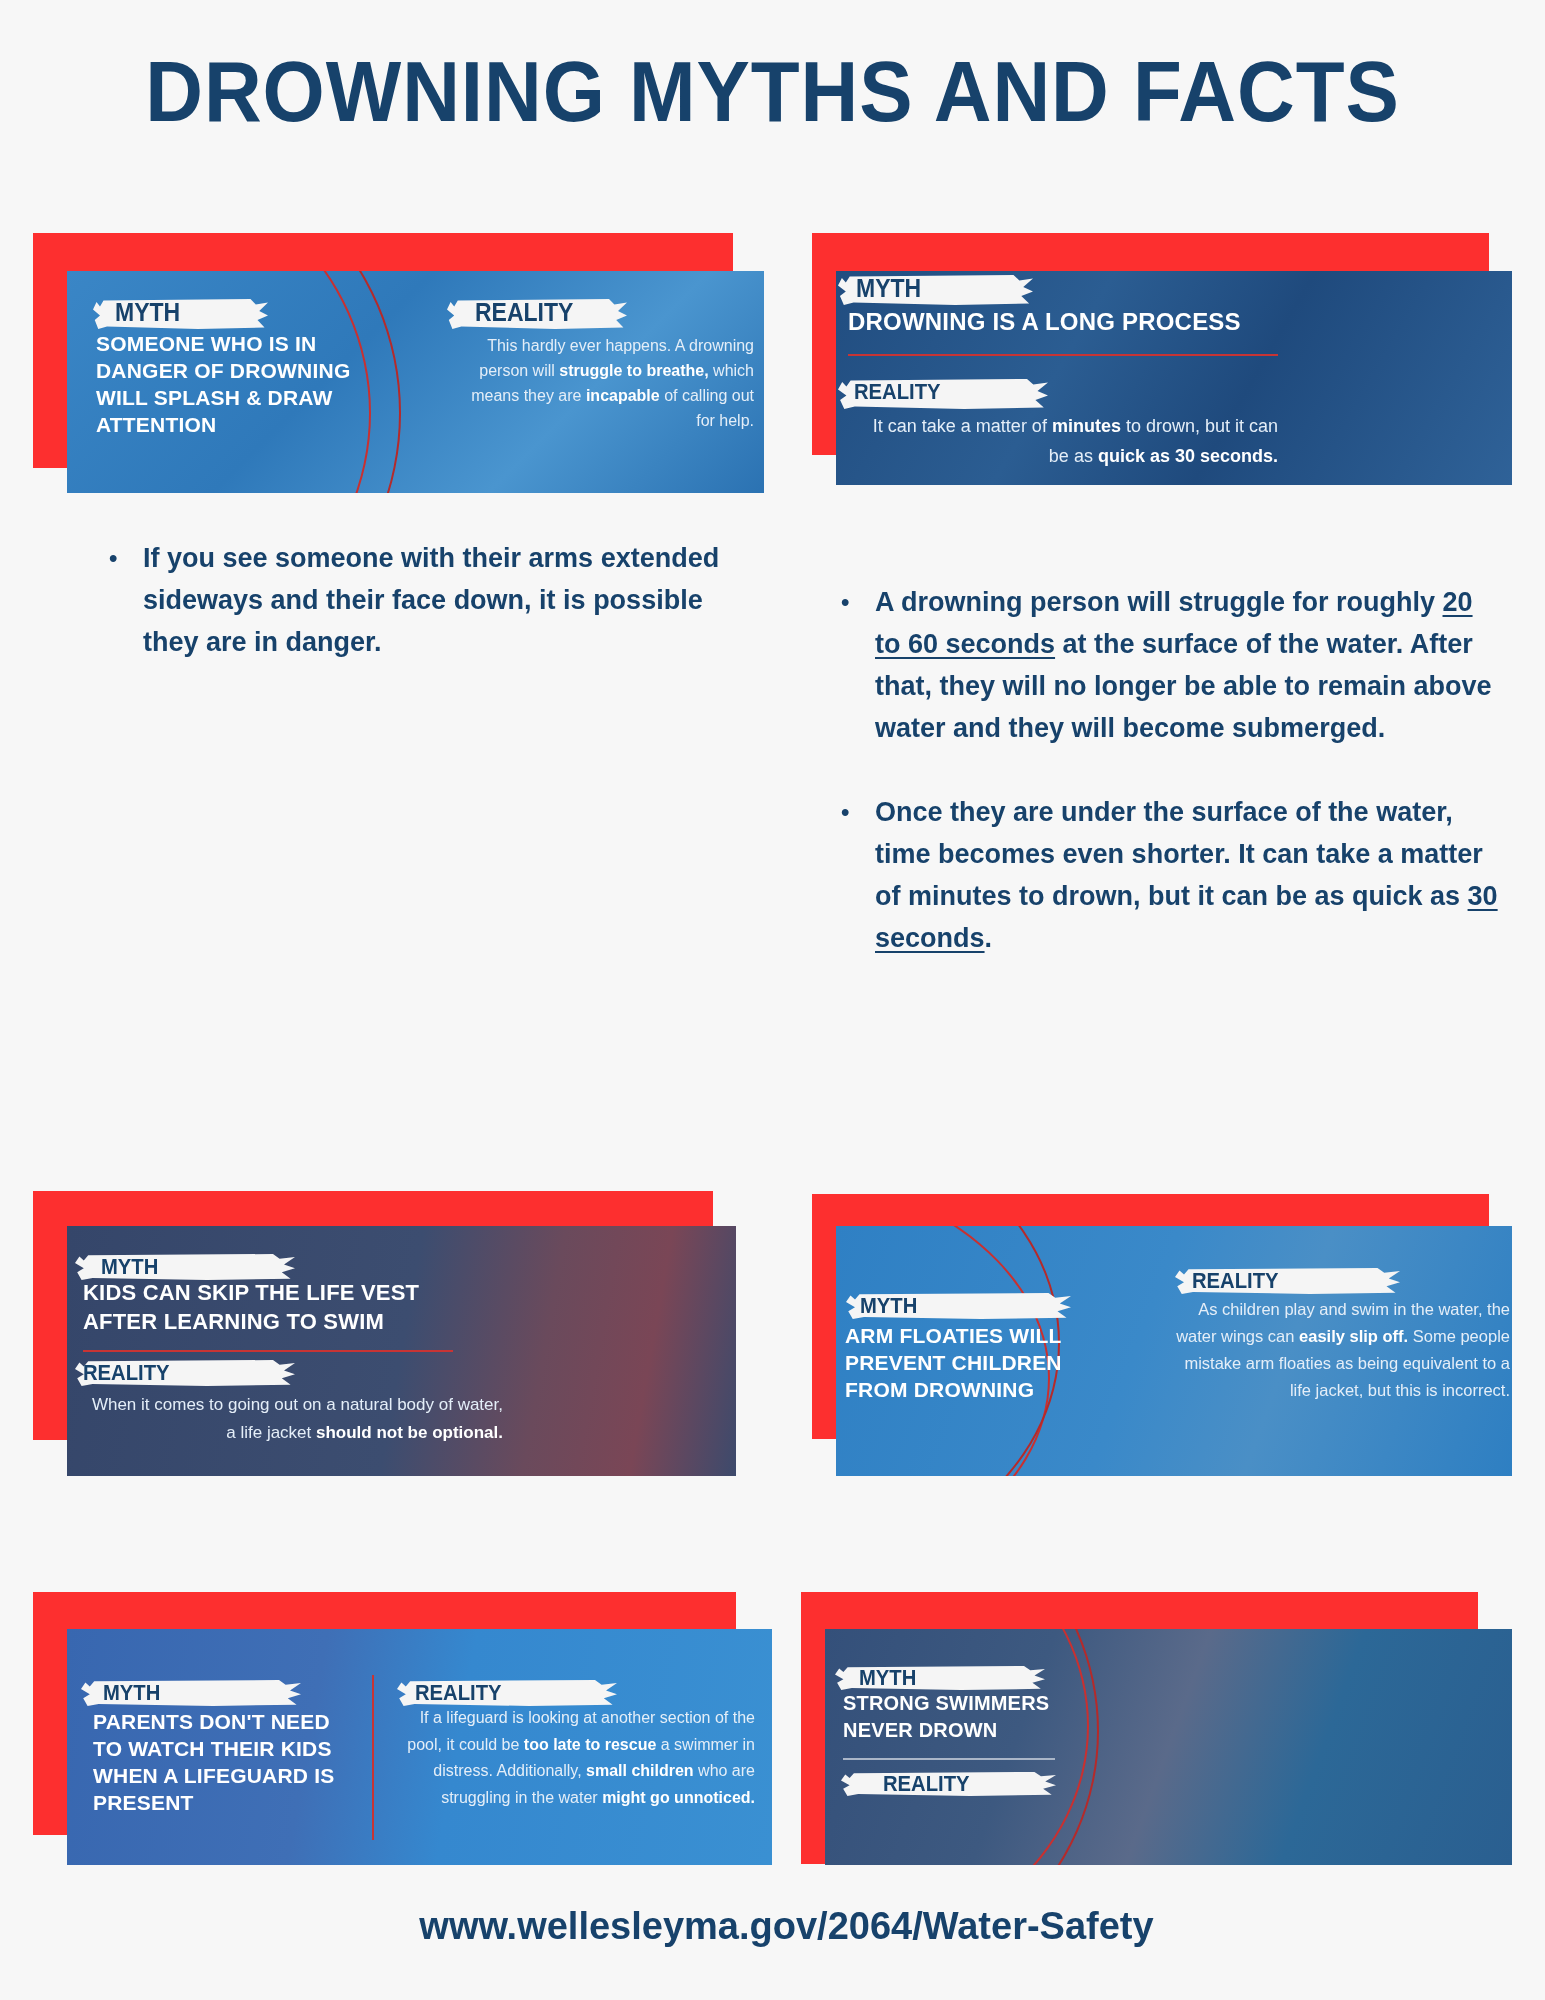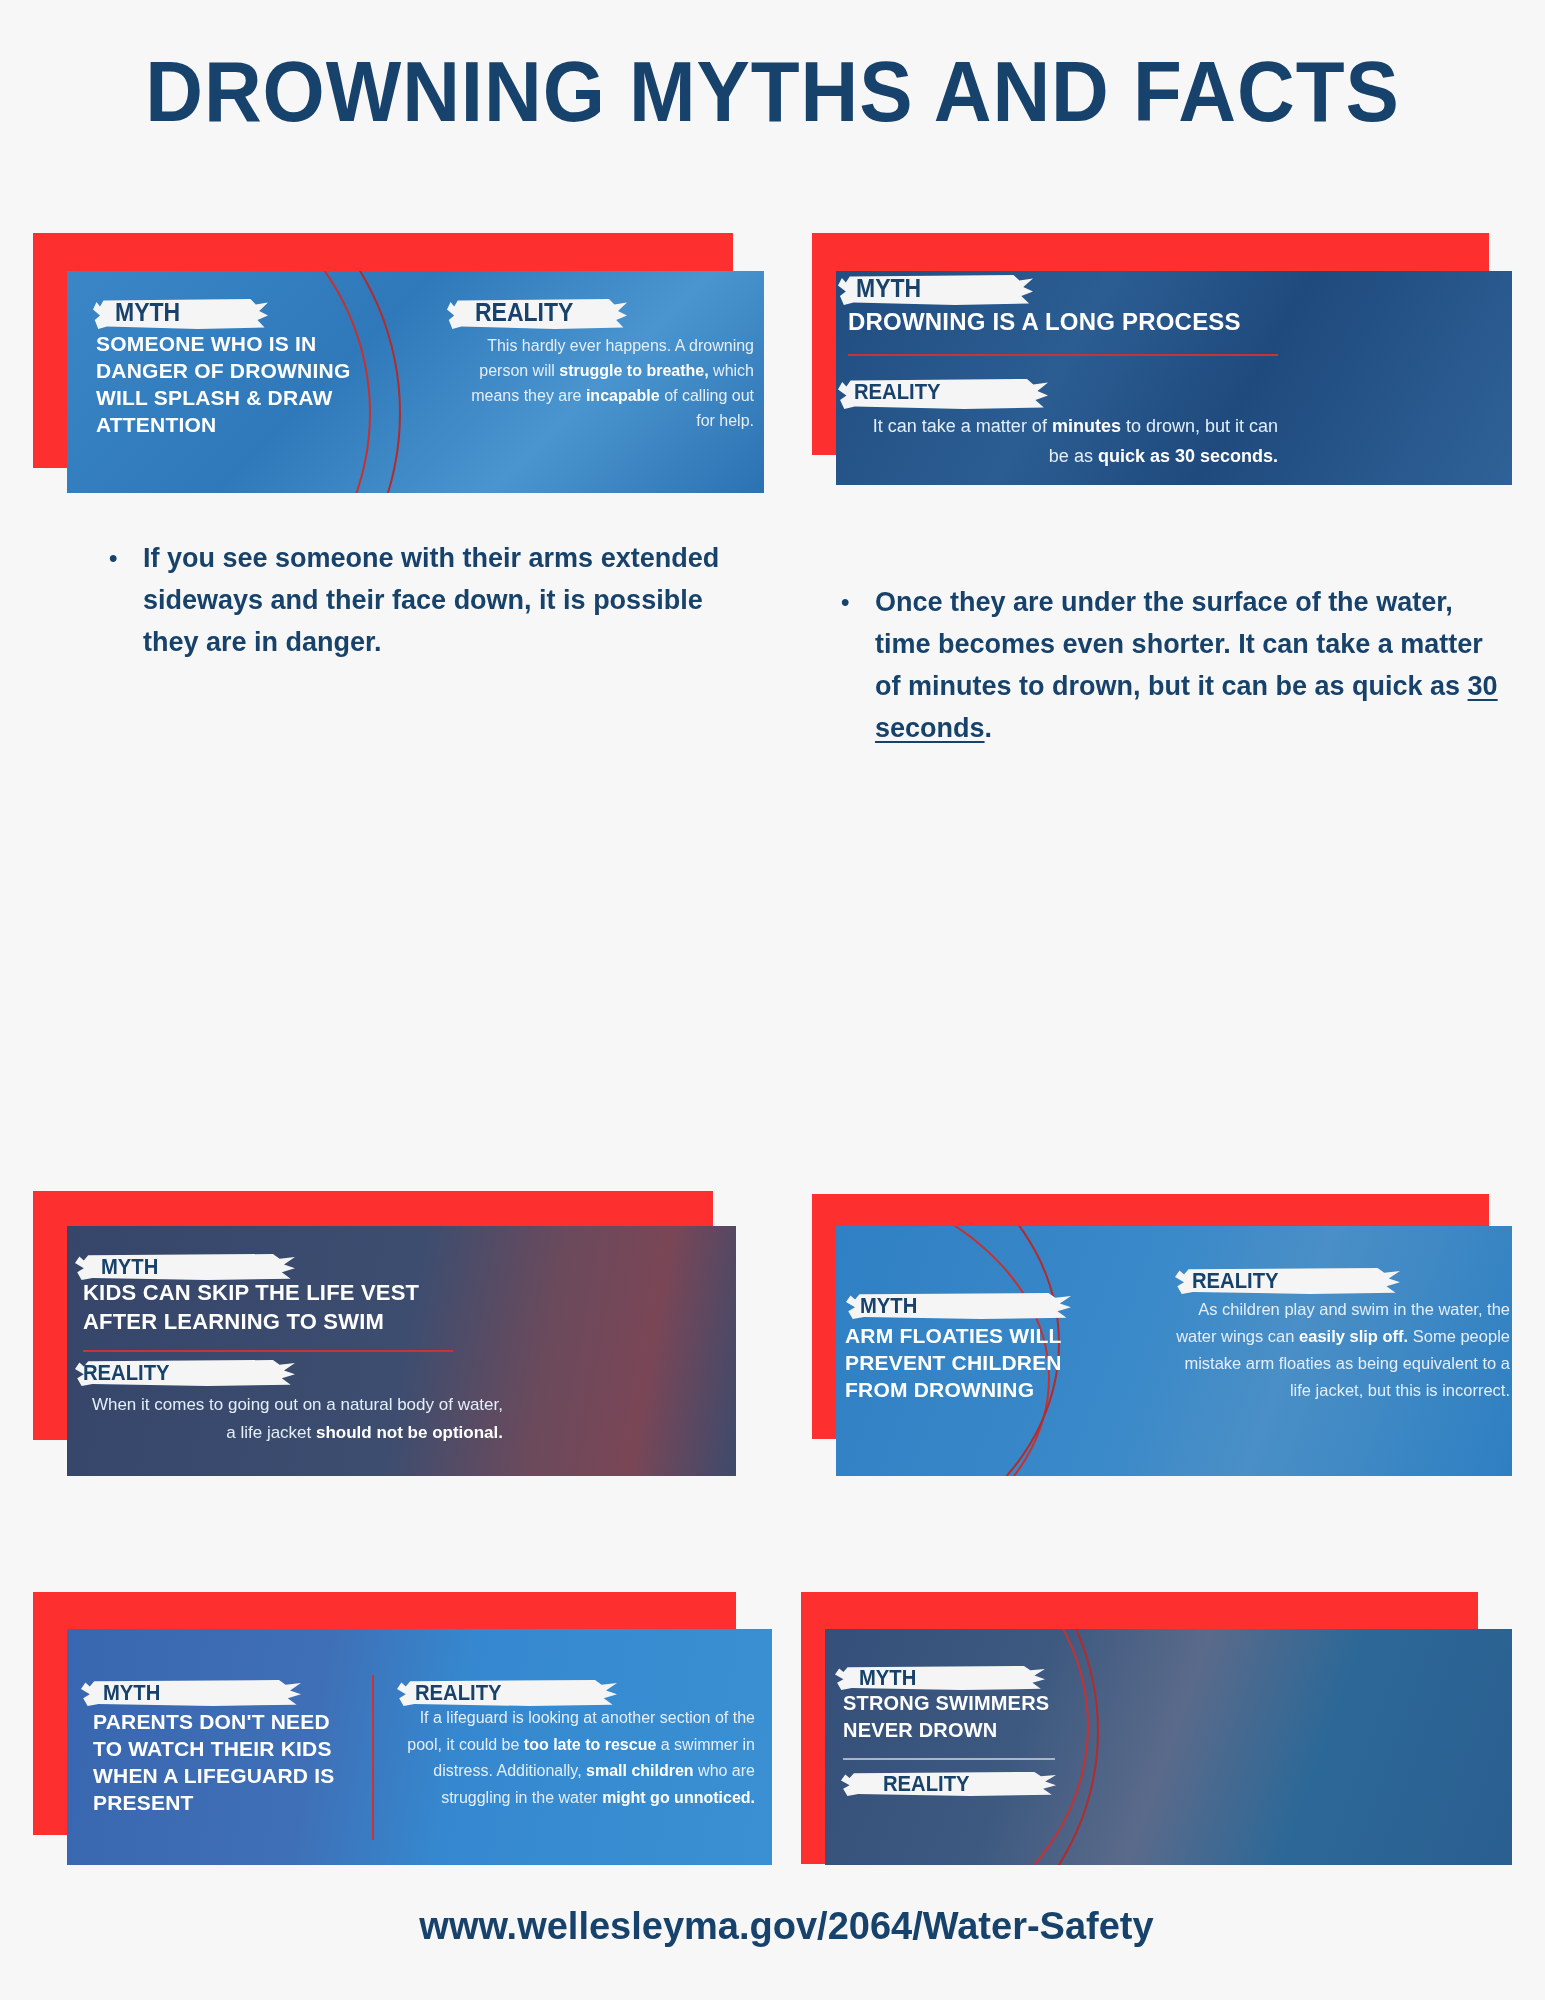--- a/index.html
+++ b/index.html
@@ -83,20 +83,23 @@
     </div>
   </div>
 </div>
 
 <ul class="bullets" style="left:143px;top:537px;width:585px;">
   <li> If you see someone with their arms extended sideways and their face down, it is possible they are in danger.</li>
 </ul>
 
 <ul class="bullets" style="left:875px;top:581px;width:630px;">
   <li>
+    <span>A drowning person will struggle for roughly </span><u>20 to 60 seconds</u><span> at the surface of the water. After that, they will no longer be able to remain above water and they will become submerged.</span>
+  </li>
+  <li>
     <span> Once they are under the surface of the water, time becomes even shorter. It can take a matter of minutes to drown, but it can be as quick as </span><u>30 seconds</u><span>.</span>
   </li>
 </ul>
 
 <div class="card" style="left:33px;top:1191px;width:705px;height:285px;">
   <div class="red" style="left:0;top:0;width:680px;height:249px;"></div>
   <div class="img" style="left:34px;top:35px;width:669px;height:250px;background:linear-gradient(100deg,#35466a 0%,#3c4d70 50%,#6a4a5c 70%,#7a4656 85%,#3d4a6c 100%);">
     <div class="brush" style="left:8px;top:28px;width:220px;height:26px;"></div>
     <div class="brush-label" style="left:34px;top:26px;font-size:22px;">MYTH</div>
     <div class="myth-head" style="left:16px;top:52px;width:380px;font-size:22px;line-height:29px;">KIDS CAN SKIP THE LIFE VEST AFTER LEARNING TO SWIM</div>

